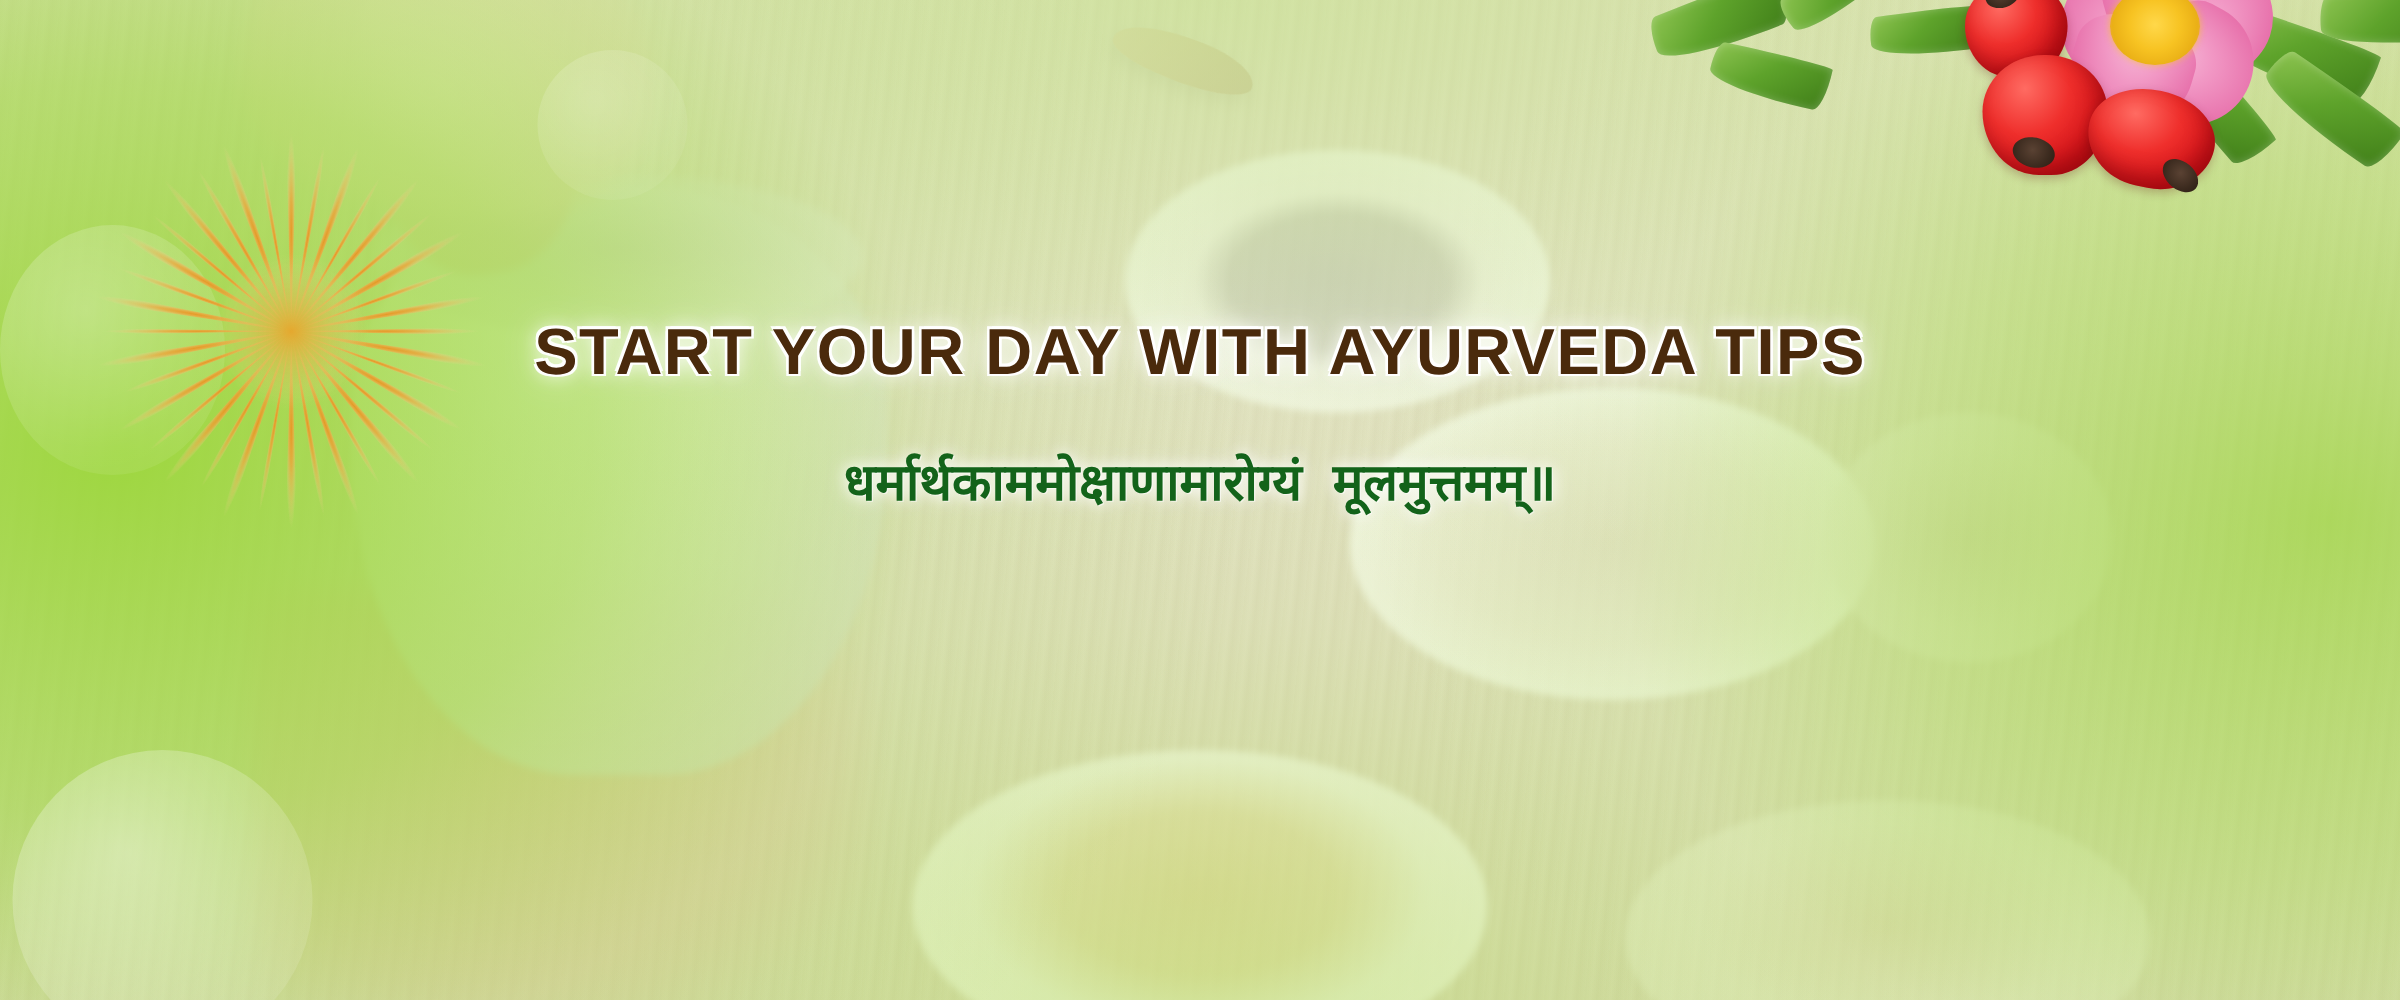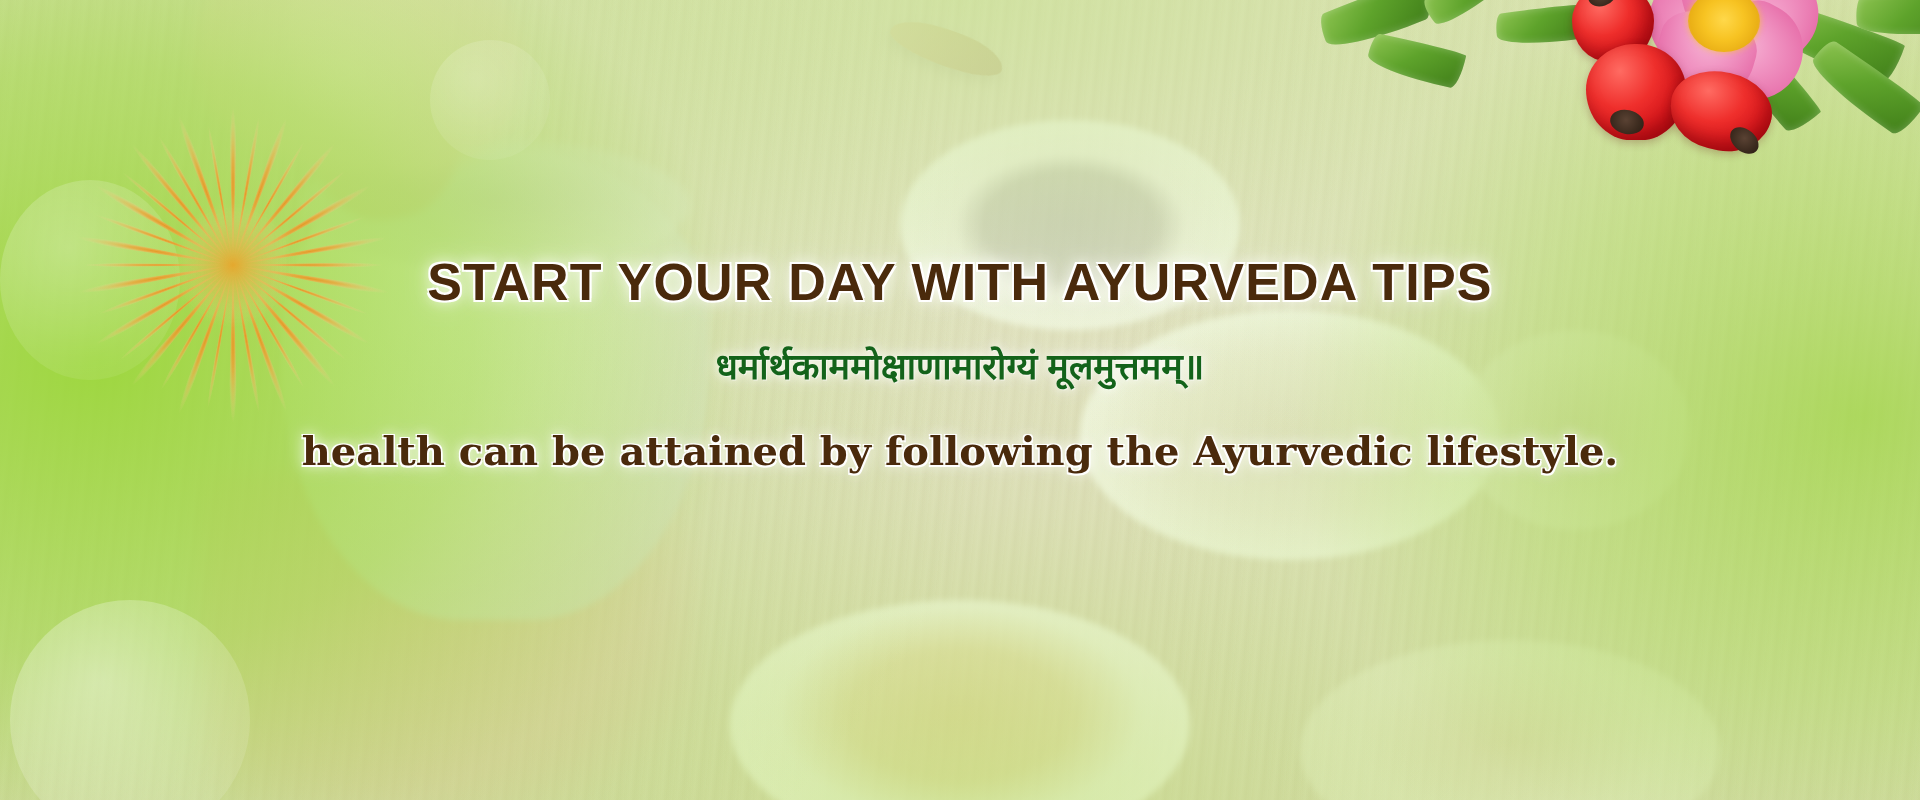--- a/index.html
+++ b/index.html
@@ -215,23 +215,23 @@
     white-space: nowrap;
     text-shadow:
       -2px -2px 0 rgba(255,255,255,0.95),
        2px -2px 0 rgba(255,255,255,0.95),
       -2px  2px 0 rgba(255,255,255,0.95),
        2px  2px 0 rgba(255,255,255,0.95),
        0 0 14px rgba(255,255,255,0.9),
        0 0 26px rgba(255,255,255,0.7);
   }
   .sanskrit {
-    margin-top: 29px;
-    font-family: Liberation Sans, sans-serif;
-    font-size: 36px;
+    margin-top: 44px;
+    font-family: Liberation Mono, monospace;
+    font-size: 41px;
     font-weight: 600;
     color: #13631a;
     white-space: nowrap;
     text-shadow:
       0 0 10px rgba(255,255,255,0.92),
       0 0 20px rgba(255,255,255,0.72),
       1px 1px 0 rgba(255,255,255,0.55);
   }
   .subtitle {
     margin-top: 34px;
@@ -435,17 +435,16 @@
       <div class="hip-cap" style="left:64px; top:52px; width:32px; height:22px; transform:rotate(28deg);"></div>
     </div>
   </div>
 
   <div class="content">
     <div class="headline">START YOUR DAY WITH AYURVEDA TIPS</div>
 
     <div class="sanskrit">धर्मार्थकाममोक्षाणामारोग्यं मूलमुत्तमम्॥</div>
 
     <div class="subtitle">
-      <span class="line">health can be attained by following the Ayurvedic lifestyle.</span>
     </div>
   </div>
 
 </div>
 
 </body></html>

